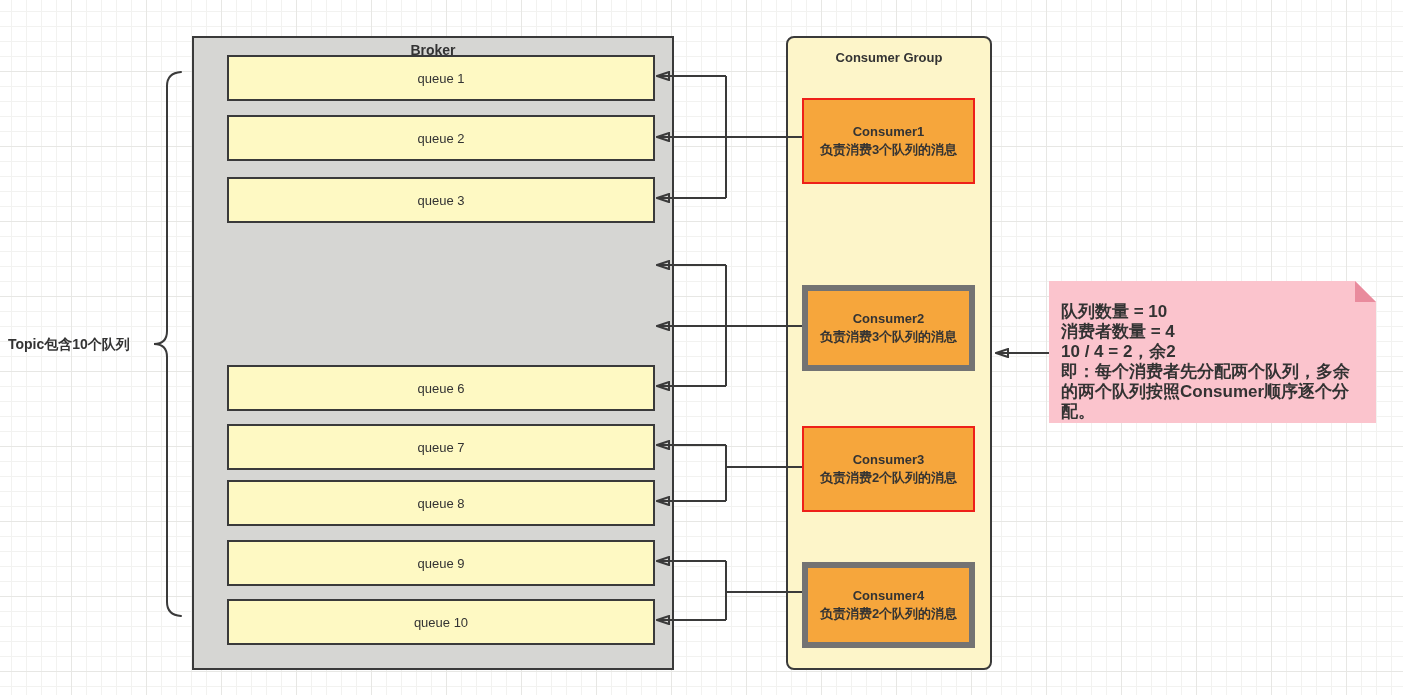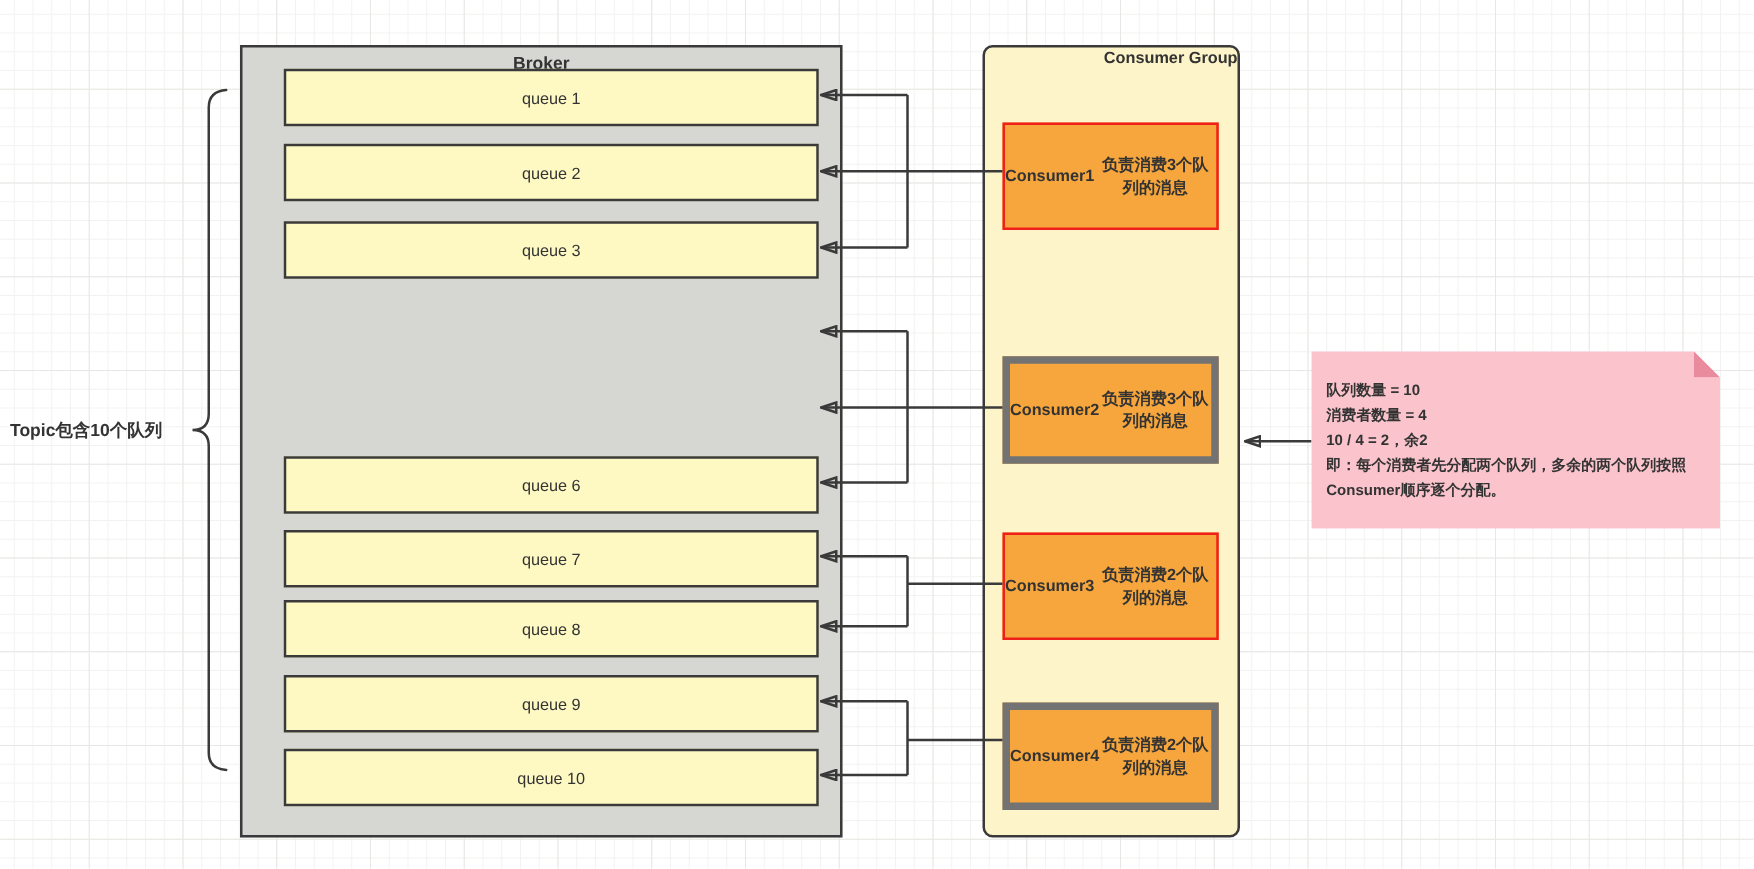--- a/index.html
+++ b/index.html
@@ -45,48 +45,48 @@
   
   .consumer-group {
     position: absolute; left: 786px; top: 36px;
     width: 206px; height: 634px;
     background: #fdf5c9;
     border: 2px solid #3a3a3a;
     border-radius: 8px;
     z-index: 2;
   }
   .cg-title {
-    position: absolute; top: 0; left: 0; width: 100%;
-    text-align: right; font-size: 13px; font-weight: 700;
+    position: absolute; top: 12px; left: 0; width: 100%;
+    text-align: center; font-size: 13px; font-weight: 700;
   }
   .consumer {
     position: absolute; left: 14px; width: 173px; height: 86px;
     background: #f6a63c;
-    display: flex; flex-direction: row; align-items: center; justify-content: center;
+    display: flex; flex-direction: column; align-items: center; justify-content: center;
     text-align: center; font-size: 13px; font-weight: 700;
     line-height: 18px;
   }
   .consumer.border-dark { border: 6px solid #737373; }
   .consumer.border-red  { border: 2px solid #ee2019; }
 
   
   .topic-label {
     position: absolute; left: 8px; top: 336px; width: 142px;
     text-align: left; font-size: 14px; font-weight: 700;
     white-space: nowrap;
   }
 
   
   .note {
     position: absolute; left: 1049px; top: 281px;
     width: 327px; height: 142px;
     background: #fbc4cd;
     clip-path: polygon(0 0, calc(100% - 21px) 0, 100% 21px, 100% 100%, 0 100%);
     padding: 21px 12px 0 12px;
-    font-size: 12px; font-weight: 700; line-height: 20px;
+    font-size: 17px; font-weight: 700; line-height: 20px;
     z-index: 2;
   }
   .note-fold {
     position: absolute; top: 0; right: 0;
     width: 21px; height: 21px;
     background: #e98b9d;
     clip-path: polygon(0 0, 100% 100%, 0 100%);
   }
 
   

